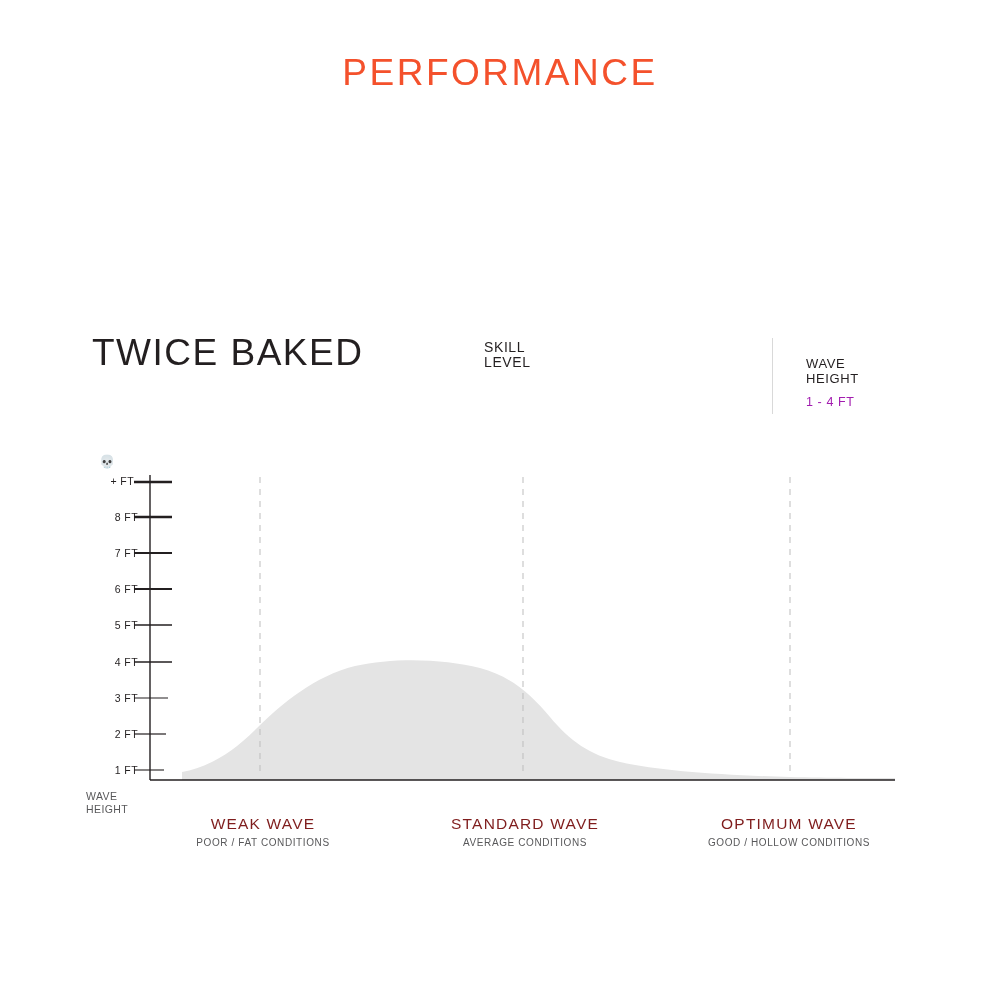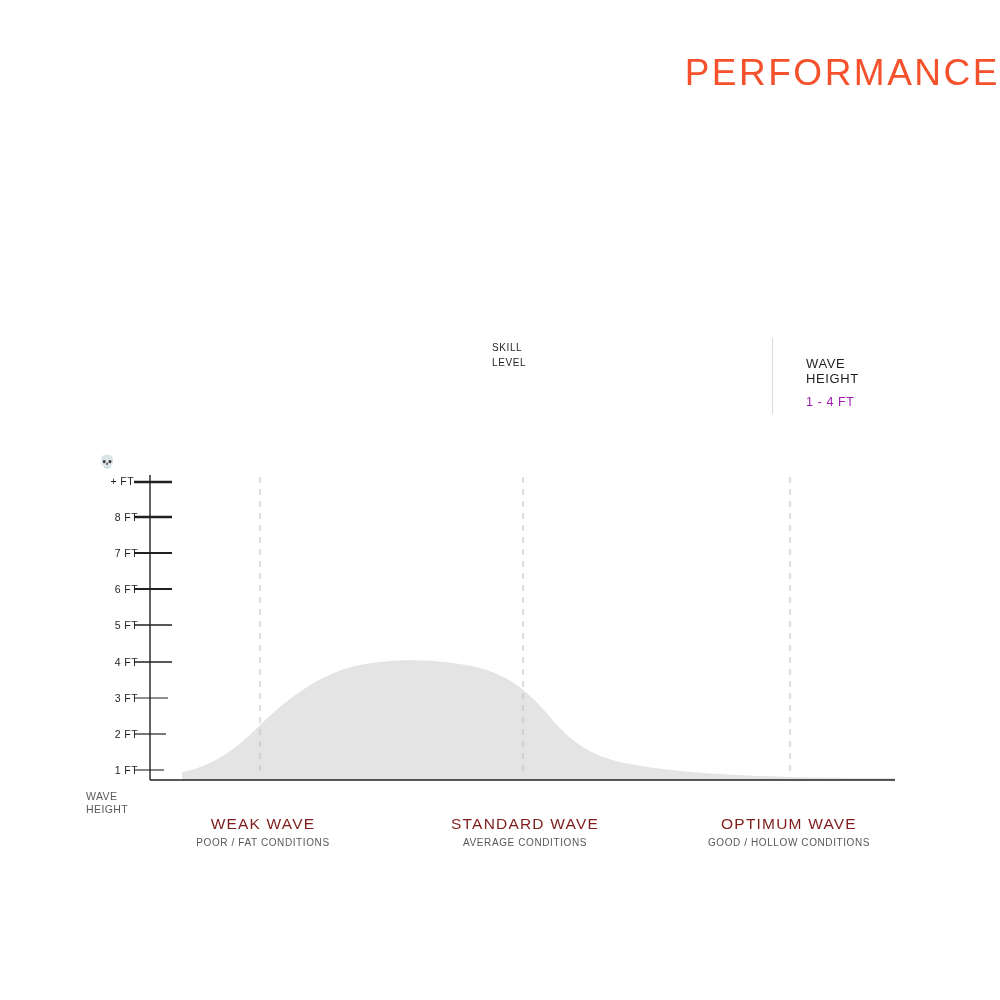--- a/index.html
+++ b/index.html
@@ -15,21 +15,21 @@
     position: relative;
     overflow: hidden;
   }
 
   
   .page-header {
     position: absolute;
     top: 52px;
     left: 0;
     width: 100%;
-    text-align: right;
+    text-align: center;
   }
   .page-header .title {
     font-size: 37px;
     letter-spacing: 2.5px;
     color: #f4512c;
     font-weight: 400;
     font-family: "Liberation Sans", sans-serif;
   }
 
   
@@ -57,28 +57,27 @@
 
   
   .skill-block {
     position: absolute;
     left: 484px;
     top: 340px;
     display: flex;
     align-items: flex-end;
   }
   .skill-label {
-    font-size: 10px;
+    font-size: 14px;
     letter-spacing: 0.6px;
     line-height: 15px;
     color: #231f20;
     text-align: left;
     padding-bottom: 30px;
     width: 54px;
-    margin-left: 8px;
   }
   .skill-bars-wrap {
     position: relative;
     margin-left: 10px;
   }
   .skill-bars {
     display: flex;
     align-items: flex-end;
     height: 50px;
     gap: 6px;
@@ -195,20 +194,21 @@
   }
 </style>
 </head>
 <body>
 
 <div class="page-header">
   <div class="title" style="color: rgb(244, 81, 44);">PERFORMANCE</div>
 </div>
 
 <div class="board-title">
+  <div class="name">TWICE BAKED</div>
 </div>
 
 <div class="skill-block">
   <div class="skill-label">
     <div>SKILL</div>
     <div>LEVEL</div>
   </div>
 </div>
 
 <div class="divider-vert"></div>

